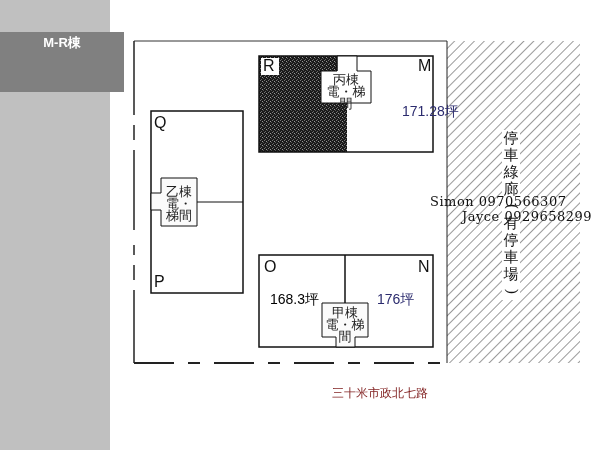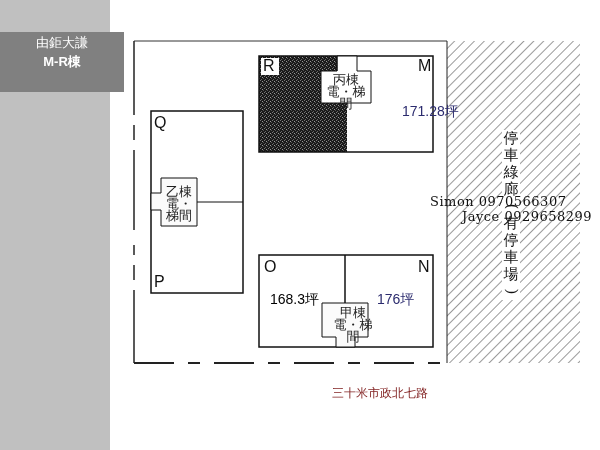--- a/index.html
+++ b/index.html
@@ -42,21 +42,20 @@
   .road {
     position: absolute; left: 305px; top: 385px; width: 150px; text-align: center;
     font-family: "DejaVu Serif", serif; font-size: 12px; color: #7f1d1d;
   }
 </style>
 </head>
 <body>
 
 <div class="sidebar"></div>
 <div class="title-box">
-  <div>由鉅大謙</div>
   <div class="bold">M-R棟</div>
 </div>
 
 <svg class="plan" width="600" height="450" viewBox="0 0 600 450">
   <defs>
     <pattern id="hatch" patternUnits="userSpaceOnUse" width="7" height="7" patternTransform="rotate(45)">
       <line x1="0" y1="0" x2="0" y2="7" stroke="#333" stroke-width="1"></line>
     </pattern>
     <pattern id="noise" patternUnits="userSpaceOnUse" width="4" height="4">
       <rect width="4" height="4" fill="#1a1a1a"></rect>
@@ -112,21 +111,21 @@
 <span class="label" style="left:418px;top:259px;">N</span>
 
 <div class="core" style="left:321px;top:74px;width:50px;">
   <div>丙棟</div>
   <div>電・梯間</div>
 </div>
 <div class="core" style="left:161px;top:186px;width:36px;">
   <div>乙棟</div>
   <div>電・梯間</div>
 </div>
-<div class="core" style="left:322px;top:307px;width:46px;padding-left:8px;">
+<div class="core" style="left:322px;top:307px;width:46px;">
   <div>甲棟</div>
   <div>電・梯間</div>
 </div>
 
 <span class="area" style="left:369px;top:104px;color:#2b2b6e;margin-left:33px;">171.28坪</span>
 <span class="area" style="left:270px;top:292px;color:#000000;">168.3坪</span>
 <span class="area" style="left:377px;top:292px;color:#2b2b6e;">176坪</span>
 
 <div class="vtext">
   <div>停</div>

